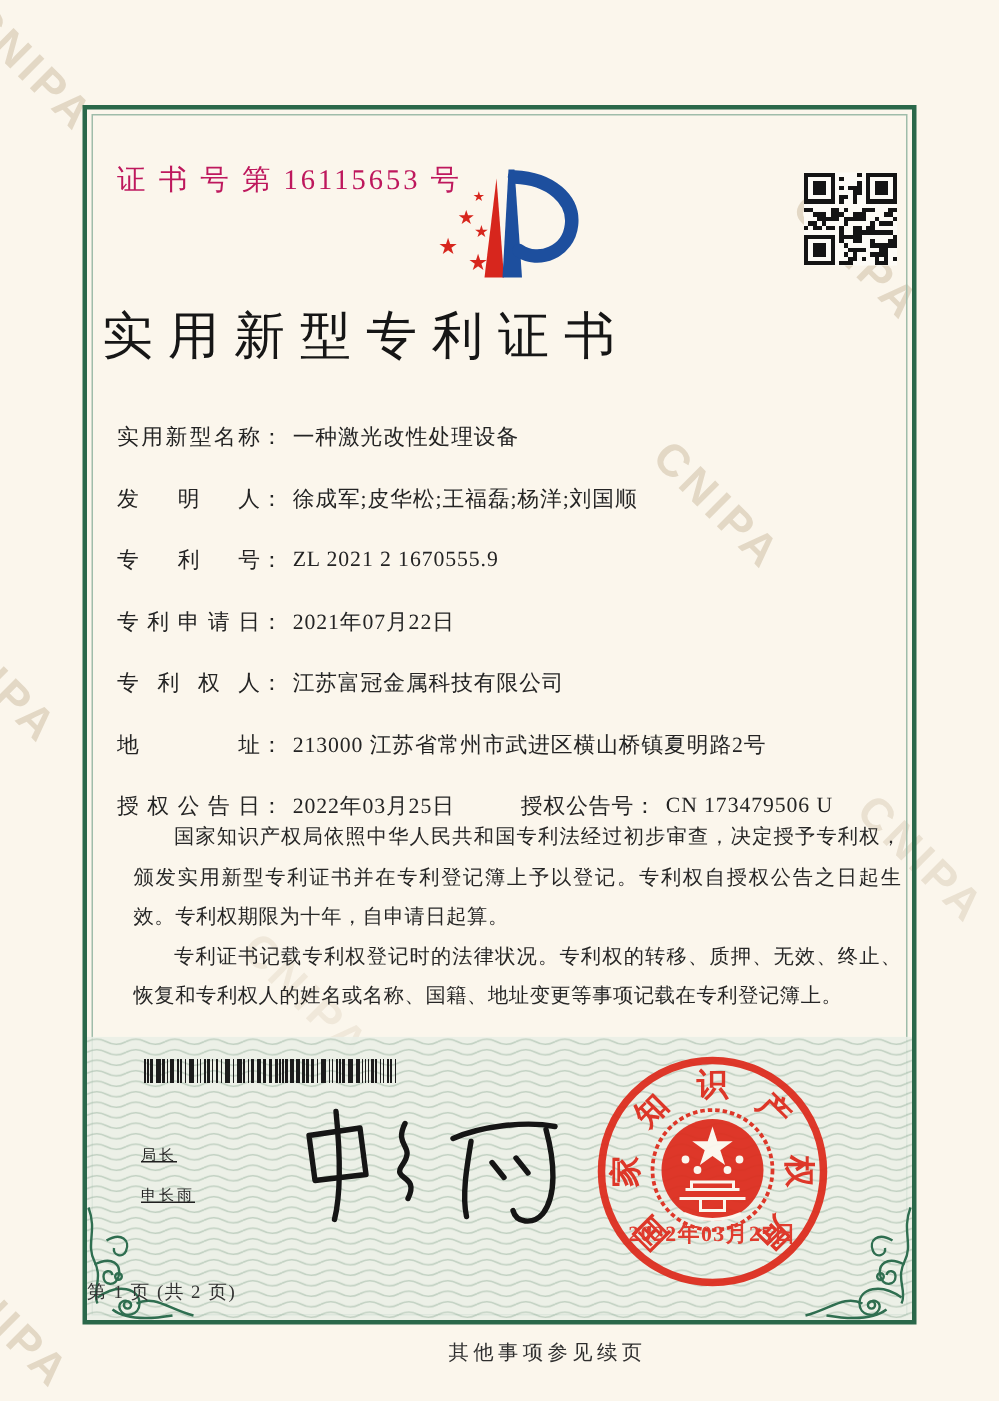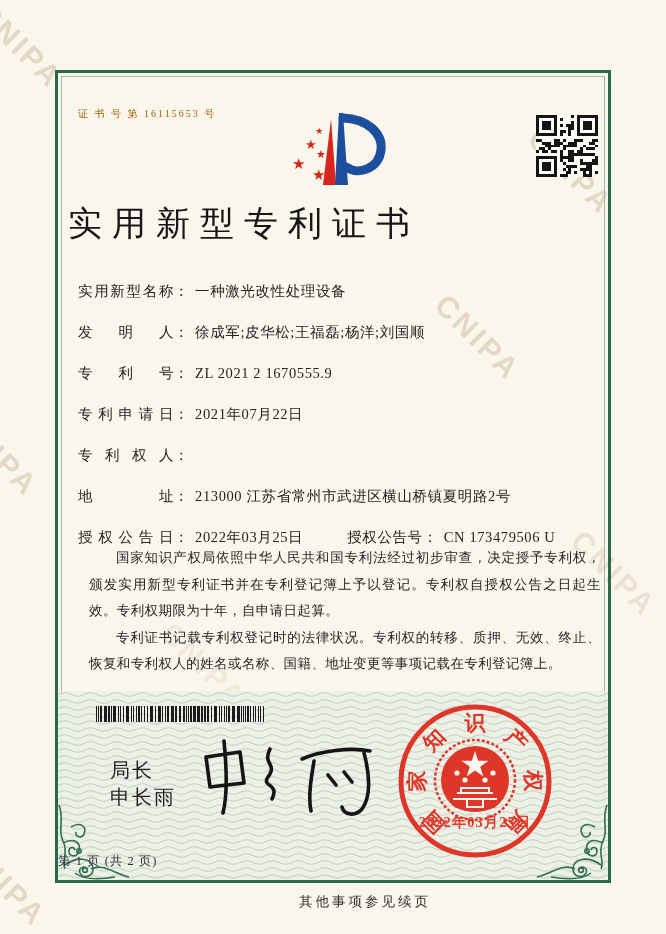--- a/index.html
+++ b/index.html
@@ -16,42 +16,42 @@
     white-space:nowrap;pointer-events:none;
   }
   .frame{
     position:absolute;left:55px;top:70px;width:550px;height:807px;
     border:3px solid #2a684a;
   }
   .frame-inner{
     position:absolute;inset:3px;border:1px solid #9fbcaa;pointer-events:none;
   }
   .cert-no{
-    position:absolute;left:20px;top:34px;font-size:10px;letter-spacing:2px;color:#a16207;
+    position:absolute;left:20px;top:34px;font-size:19px;letter-spacing:2px;color:#be185d;
   }
   .logo{position:absolute;left:227px;top:28px;}
   .qr{position:absolute;left:478px;top:42px;background:#fdfbf6;}
   .title{
     position:absolute;left:0;top:128px;width:100%;text-align:left;
     font-size:34px;letter-spacing:10px;color:#161616;font-weight:500;
     text-indent:10px;
   }
   .fields{position:absolute;left:20px;top:198px;width:522px;}
   .frow{height:41px;display:flex;align-items:center;font-size:14.5px;letter-spacing:.6px;color:#242424;}
   .flabel{display:inline-block;width:96px;text-align:justify;text-align-last:justify;}
   .fcolon{margin-right:6px;}
   .fpair2{margin-left:44px;display:flex;align-items:center;}
   .paragraphs{
     position:absolute;left:31px;top:472px;width:512px;
     font-size:13.5px;line-height:26.6px;text-align:justify;color:#262626;letter-spacing:.4px;
   }
   .paragraphs p{margin:0;text-indent:2em;}
   .band{position:absolute;left:0;right:0;bottom:0;top:618px;overflow:hidden;}
   .barcode{position:absolute;left:38px;top:633px;}
-  .issuer{position:absolute;left:52px;top:684px;font-size:20px;line-height:27px;color:#1f1f1f;letter-spacing:2px;}
+  .issuer{position:absolute;left:36px;top:684px;font-size:10px;line-height:27px;color:#1f1f1f;letter-spacing:2px;text-decoration:underline;}
   .signature{position:absolute;left:120px;top:658px;}
   .seal{position:absolute;left:336px;top:628px;}
   .page-num{
     position:absolute;left:0;bottom:10px;width:100%;
     font-size:12.5px;color:#333;letter-spacing:1px;
   }
   .footer-note{
     position:absolute;left:0;top:893px;width:100%;text-align:center;
     font-size:13.5px;letter-spacing:3px;color:#2e2e2e;margin-left:32px;
   }
@@ -238,20 +238,21 @@
         <span class="fvalue">ZL 2021 2 1670555.9</span>
       </div>
       <div class="frow">
         <span class="flabel">专利申请日</span>
         <span class="fcolon">：</span>
         <span class="fvalue">2021年07月22日</span>
       </div>
       <div class="frow">
         <span class="flabel">专利权人</span>
         <span class="fcolon">：</span>
+        <span class="fvalue">江苏富冠金属科技有限公司</span>
       </div>
       <div class="frow">
         <span class="flabel">地址</span>
         <span class="fcolon">：</span>
         <span class="fvalue">213000 江苏省常州市武进区横山桥镇夏明路2号</span>
       </div>
       <div class="frow">
         <span class="flabel">授权公告日</span>
         <span class="fcolon">：</span>
         <span class="fvalue">2022年03月25日</span>

